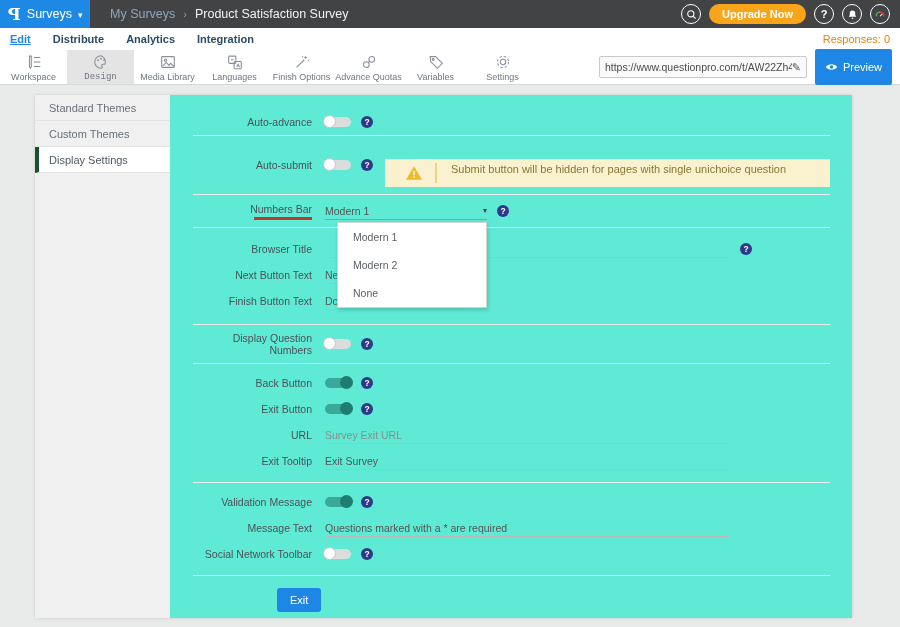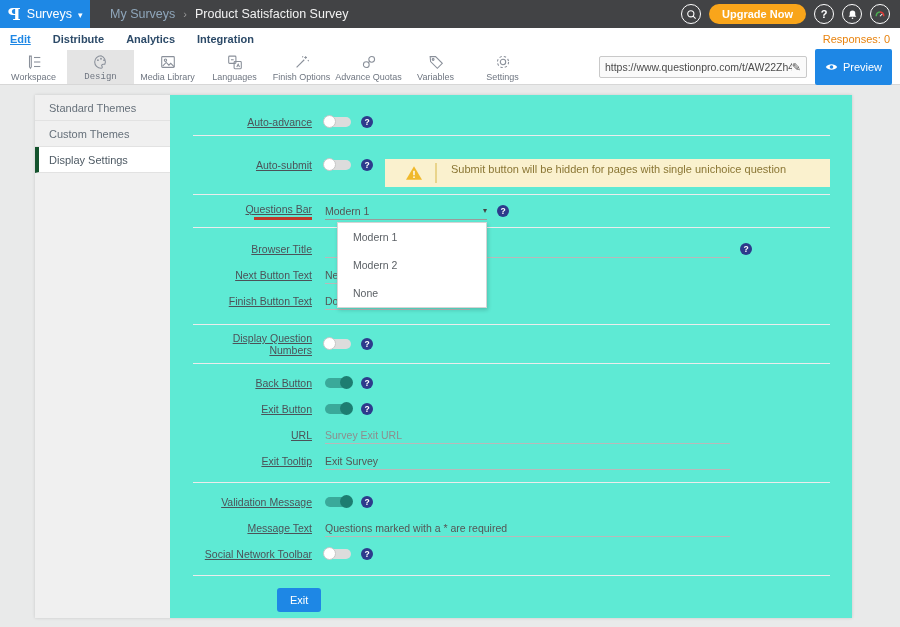--- a/index.html
+++ b/index.html
@@ -44,21 +44,21 @@
   .side { width:135px; background:#f0f0f0; flex-shrink:0; }
   .side-item { height:26px; display:flex; align-items:center; padding-left:14px; color:#66707a; font-size:11px; border-bottom:1px solid #e2e2e2; cursor:pointer; }
   .side-item.active { background:#fff; border-left:4px solid #14532d; padding-left:10px; color:#4e5a64; }
 
   
   .form { flex:1; padding:14px 22px 0 23px; position:relative; }
   .group { border-bottom:1px solid #ececec; }
   .group.last { border-bottom:none; }
   .frow { display:flex; align-items:center; min-height:26px; }
   .frow.tall { padding:7px 0; }
-  .flabel { width:132px; text-align:right; padding-right:13px; color:#4c5258; font-size:10.5px; flex-shrink:0;text-decoration:underline; }
+  .flabel { width:132px; text-align:right; padding-right:13px; color:#4c5258; font-size:10.5px; flex-shrink:0; }
   .red-underline { height:3px; background:#c0392b; width:58px; margin:2px 0 0 auto; }
 
   .toggle { width:26px; height:10px; border-radius:6px; position:relative; cursor:pointer; flex-shrink:0; }
   .toggle.off { background:#dcdcdc; }
   .toggle.off .knob { position:absolute; left:-2px; top:-2px; width:13px; height:13px; border-radius:50%; background:#fff; border:1px solid #c6c6c6; }
   .toggle.on { background:#3aa99a; }
   .toggle.on .knob { position:absolute; right:-2px; top:-2px; width:13px; height:13px; border-radius:50%; background:#1d7d71; }
 
   .help { width:12px; height:12px; border-radius:50%; background:#2d3a8c; color:#fff; font-size:8.5px; font-weight:bold; display:inline-flex; align-items:center; justify-content:center; margin-left:10px; cursor:pointer; flex-shrink:0; }
 
@@ -250,21 +250,21 @@
                 </svg>
             </span>
             <span class="warn-text">Submit button will be hidden for pages with single unichoice question</span>
           </div>
         </div>
       </div>
 
       <div class="group">
         <div class="frow tall">
           <div class="flabel">
-            <span>Questions Bar</span>
+            <span>Numbers Bar</span>
             <div class="red-underline"></div>
           </div>
           <div class="select-wrap">
             <div class="select-ctl">
               <span class="sel-val">Modern 1</span>
               <span class="sel-caret">▾</span>
             </div>
             <div class="dropdown">
               <div class="dd-item">Modern 1</div>
               <div class="dd-item">Modern 2</div>

